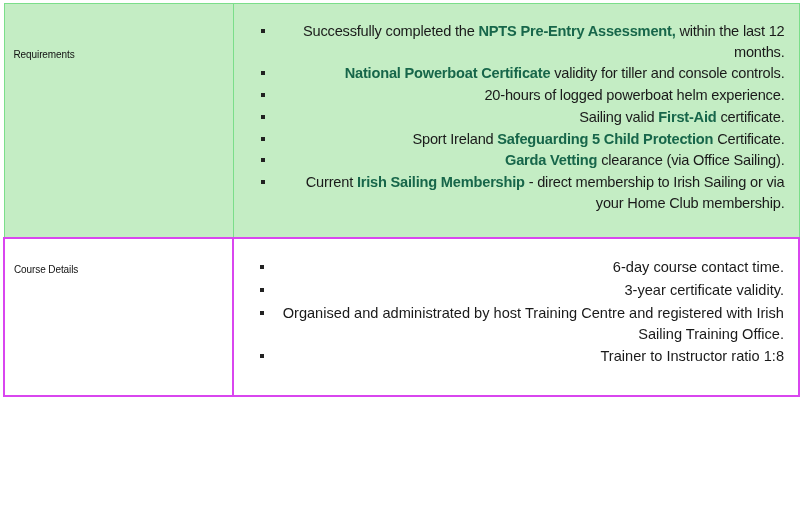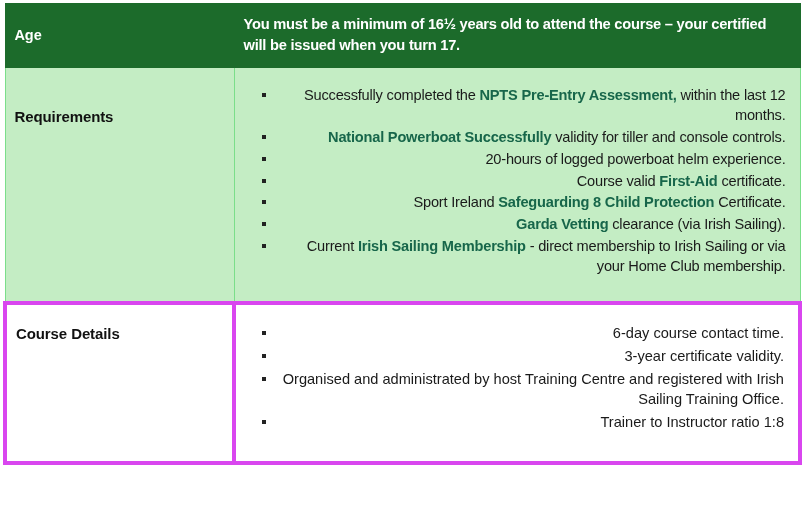--- a/index.html
+++ b/index.html
@@ -66,34 +66,34 @@
   tr.row-req td.cell-label {
     padding: 40px 0 0 9px;
   }
   tr.row-req td.cell-content {
     padding: 13px 10px 20px 20px;
   }
 
   
   tr.row-details td {
     background: #ffffff;
-    border: 4px solid #d946ef;
+    border: 2px solid #d946ef;
     vertical-align: top;
   }
   tr.row-details td.cell-label {
     padding: 20px 0 0 9px;
   }
   tr.row-details td.cell-content {
     padding: 14px 10px 24px 20px;
   }
 
   .row-label {
     color: #111111;
-    font-weight: bold;
-    font-size: 15px;
+    font-weight: normal;
+    font-size: 10px;
     letter-spacing: -0.1px;
   }
 
   
   ul.bullets {
     list-style: none;
     margin: 4px;
     padding: 0;
     text-align: right;
   }
@@ -142,41 +142,33 @@
 <body>
 
 <div class="table-wrap">
   <table class="course-table">
     <colgroup>
       <col class="label-col">
       <col class="content-col">
     </colgroup>
     <tbody>
 
-      <tr class="row-age">
-        <td class="cell-label">
-          <span class="age-label">Age</span>
-        </td>
-        <td class="cell-content">
-          <div class="age-text">You must be a minimum of 16½ years old to attend the course – your certified will be issued when you turn 17.</div>
-        </td>
-      </tr>
 
       <tr class="row-req">
         <td class="cell-label">
           <span class="row-label">Requirements</span>
         </td>
         <td class="cell-content">
           <ul class="bullets req-list">
               <li><span class="plain">Successfully completed the </span><span class="accent">NPTS Pre-Entry Assessment,</span><span class="plain"> within the last 12 months.</span></li>
-              <li><span class="accent">National Powerboat Successfully</span><span class="plain"> validity for tiller and console controls.</span></li>
+              <li><span class="accent">National Powerboat Certificate</span><span class="plain"> validity for tiller and console controls.</span></li>
               <li><span class="plain">20-hours of logged powerboat helm experience.</span></li>
-              <li><span class="plain">Course valid </span><span class="accent">First-Aid</span><span class="plain"> certificate.</span></li>
-              <li><span class="plain">Sport Ireland </span><span class="accent">Safeguarding 8 Child Protection</span><span class="plain"> Certificate.</span></li>
-              <li><span class="accent">Garda Vetting</span><span class="plain"> clearance (via Irish Sailing).</span></li>
+              <li><span class="plain">Sailing valid </span><span class="accent">First-Aid</span><span class="plain"> certificate.</span></li>
+              <li><span class="plain">Sport Ireland </span><span class="accent">Safeguarding 5 Child Protection</span><span class="plain"> Certificate.</span></li>
+              <li><span class="accent">Garda Vetting</span><span class="plain"> clearance (via Office Sailing).</span></li>
               <li><span class="plain">Current </span><span class="accent">Irish Sailing Membership</span><span class="plain"> - direct membership to Irish Sailing or via your Home Club membership.</span></li>
             </ul>
         </td>
       </tr>
 
       <tr class="row-details">
         <td class="cell-label">
           <span class="row-label">Course Details</span>
         </td>
         <td class="cell-content">

